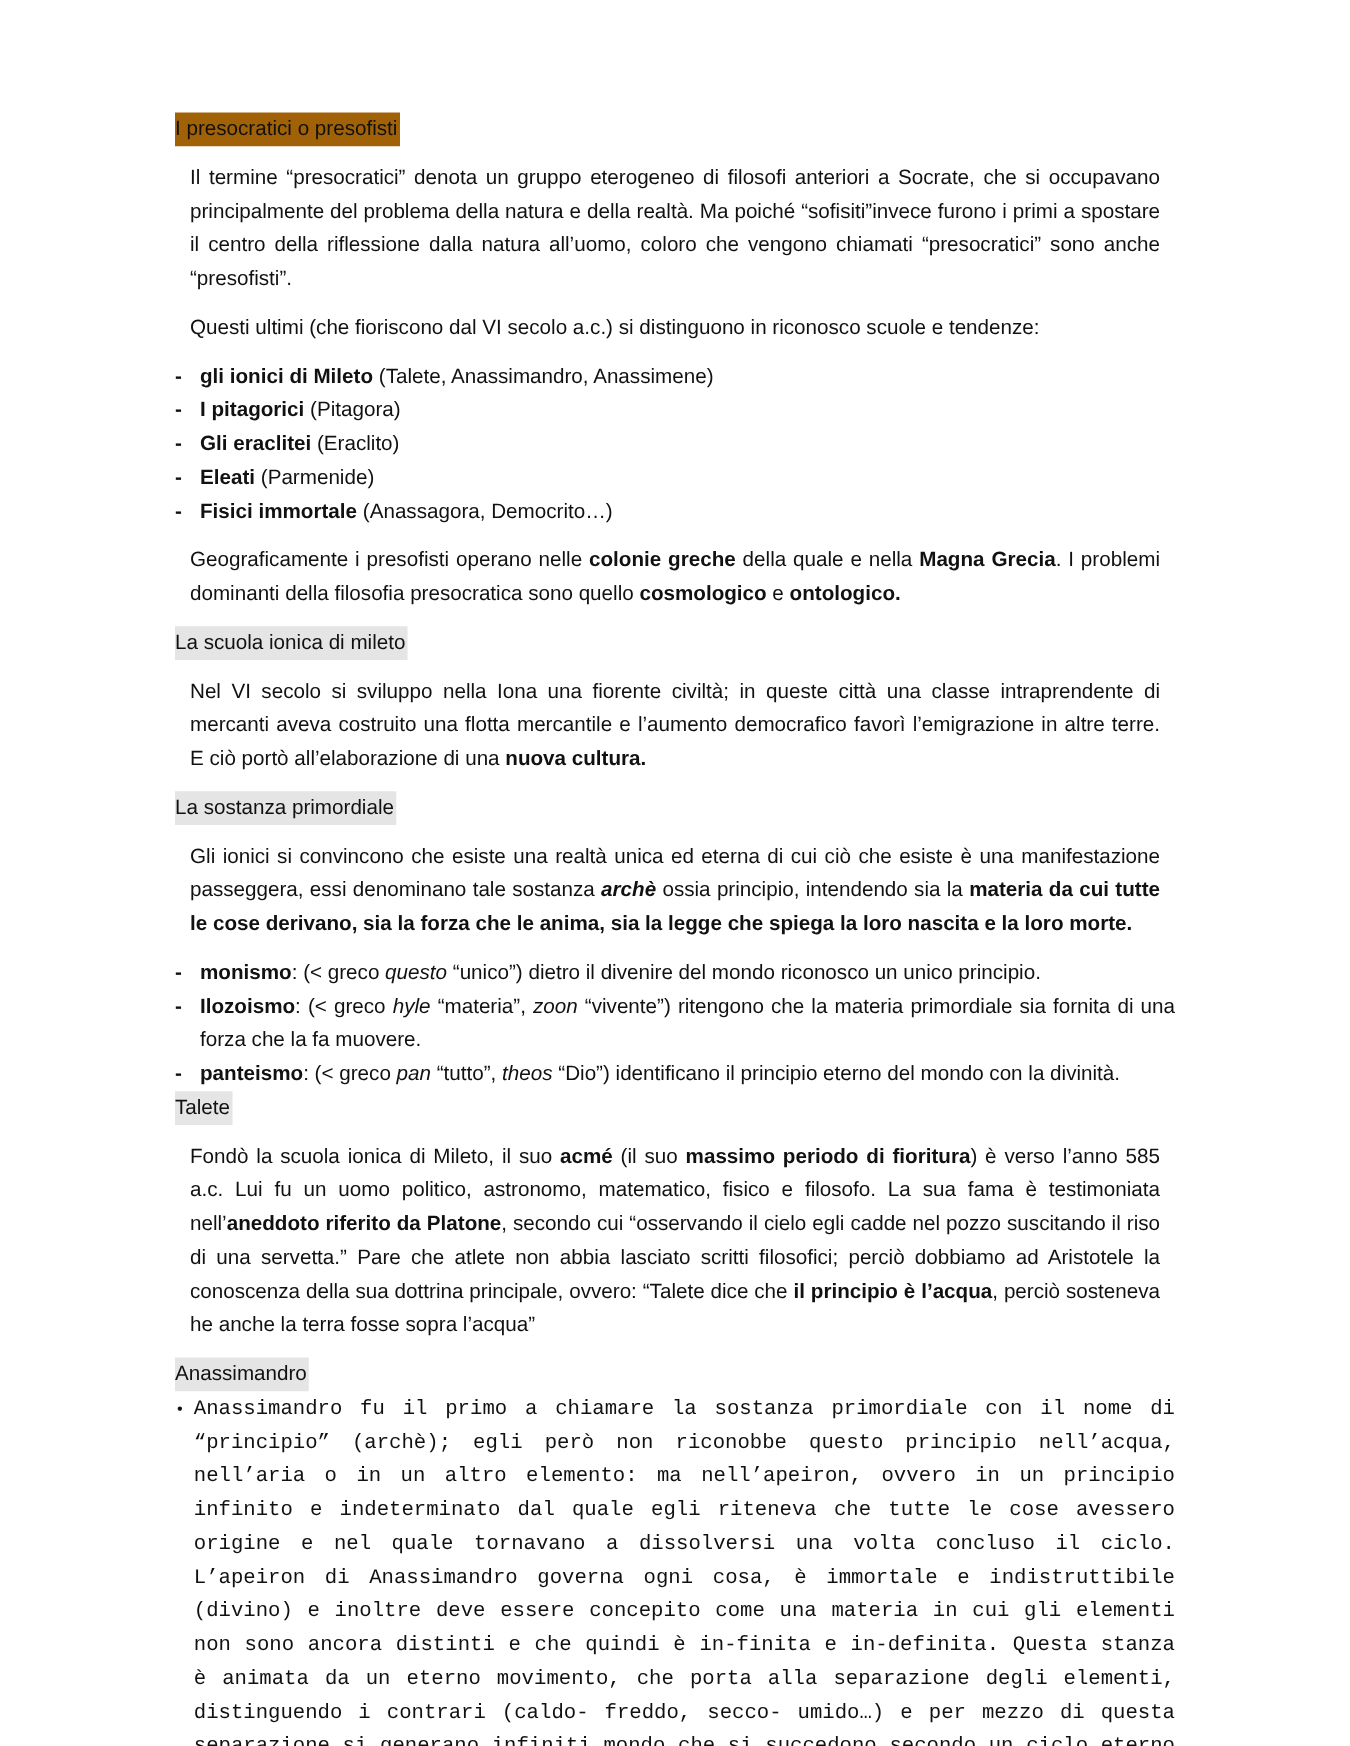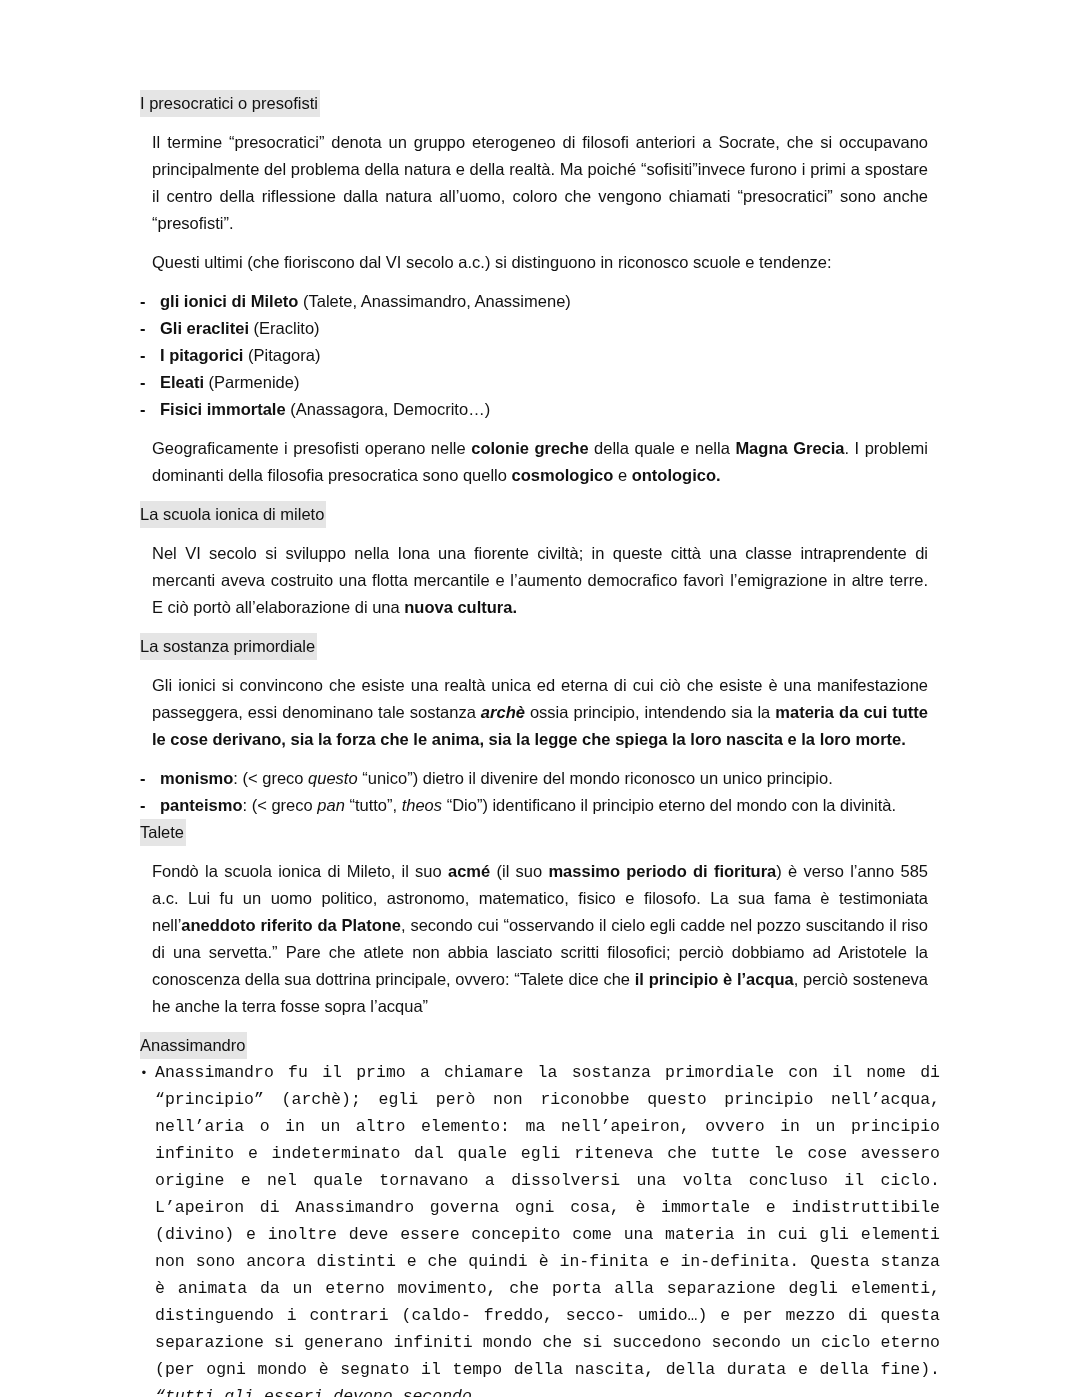--- a/index.html
+++ b/index.html
@@ -4,55 +4,56 @@
   <style>
     html, body { margin: 0; padding: 0; background: #ffffff; }
     body { width: 1080px; height: 1397px; overflow: hidden; position: relative; }
     .page {
       position: absolute; left: 140px; top: 90px; width: 800px;
       font-family: "Liberation Sans", "DejaVu Sans", sans-serif;
       font-size: 16.5px; line-height: 27px; color: #111111;
     }
     .p { text-align: justify; margin: 12px; }
     .heading { display: inline-block; padding: 0 2px 0 0; margin: 0; line-height: 27px; }
-    .hl-green { background: #e5e5e5; }
+    .hl-green { background: #a16207; }
     .hl-blue { background: #e5e5e5; }
     .list { list-style: none; margin: 0; padding: 0; }
     .list li { position: relative; padding-left: 20px; text-align: justify; }
     .list li .marker { position: absolute; left: 0; top: 0; width: 14px; }
     .dash-list li .marker::before { content: "-"; font-weight: bold; }
     .bullet-list li { padding-left: 15px; font-family: Liberation Mono, monospace; }
     .bullet-list li .marker::before { content: "\2022"; font-size: 13px; }
     b { font-weight: bold; }
     i { font-style: italic; }
   </style>
 </head>
 <body>
 
 <div class="page">
 
   <div class="heading hl-green">I presocratici o presofisti</div>
   <p class="p">Il termine “presocratici” denota un gruppo eterogeneo di filosofi anteriori a Socrate, che si occupavano principalmente del problema della natura e della realtà. Ma poiché “sofisiti”invece furono i primi a spostare il centro della riflessione dalla natura all’uomo,  coloro che vengono chiamati “presocratici” sono anche “presofisti”.</p>
   <p class="p">Questi ultimi (che fioriscono dal VI secolo a.c.) si distinguono in riconosco scuole e tendenze:</p>
   <ul class="list dash-list">
     <li><span class="marker"></span><b>gli ionici di Mileto</b><span> (Talete, Anassimandro, Anassimene)</span></li>
+    <li><span class="marker"></span><b>I pitagorici</b><span> (Pitagora)</span></li>
     <li><span class="marker"></span><b>Gli eraclitei</b><span> (Eraclito)</span></li>
-    <li><span class="marker"></span><b>I pitagorici</b><span> (Pitagora)</span></li>
     <li><span class="marker"></span><b>Eleati</b><span> (Parmenide)</span></li>
     <li><span class="marker"></span><b>Fisici immortale</b><span> (Anassagora, Democrito…)</span></li>
   </ul>
   <p class="p"><span>Geograficamente i presofisti operano nelle </span><b>colonie greche</b><span> della quale e nella </span><b>Magna Grecia</b><span>. I problemi dominanti della filosofia presocratica sono quello </span><b>cosmologico</b><span> e </span><b>ontologico.</b></p>
 
   <div class="heading hl-blue">La scuola ionica di mileto</div>
   <p class="p"><span>Nel VI secolo si sviluppo nella Iona una fiorente civiltà; in queste città una classe intraprendente di mercanti aveva costruito una flotta mercantile e l’aumento democrafico favorì l’emigrazione in altre terre. E ciò portò all’elaborazione di una </span><b>nuova cultura.</b></p>
 
   <div class="heading hl-blue">La sostanza primordiale</div>
   <p class="p"><span>Gli ionici si convincono che esiste una realtà unica ed eterna di cui ciò che esiste è una manifestazione passeggera, essi denominano tale sostanza </span><b><i>archè</i></b><span> ossia principio, intendendo sia la </span><b>materia da cui tutte le cose derivano, sia la forza che le anima, sia la legge che spiega la loro nascita e la loro morte.</b></p>
   <ul class="list dash-list">
     <li><span class="marker"></span><b>monismo</b><span>: (&lt; greco </span><i>questo</i><span> “unico”) dietro il divenire del mondo riconosco un unico principio.</span></li>
+    <li><span class="marker"></span><b>Ilozoismo</b><span>: (&lt; greco </span><i>hyle</i><span> “materia”, </span><i>zoon</i><span> “vivente”) ritengono che la materia primordiale sia fornita di una forza che la fa muovere.</span></li>
     <li><span class="marker"></span><b>panteismo</b><span>: (&lt; greco </span><i>pan</i><span> “tutto”, </span><i>theos</i><span> “Dio”) identificano il principio eterno del mondo con la divinità.</span></li>
   </ul>
 
   <div class="heading hl-blue">Talete</div>
   <p class="p"><span>Fondò la scuola ionica di Mileto, il suo </span><b>acmé</b><span> (il suo </span><b>massimo periodo di fioritura</b><span>) è verso l’anno 585 a.c. Lui fu un uomo politico, astronomo, matematico, fisico e filosofo. La sua fama è testimoniata nell’</span><b>aneddoto riferito da Platone</b><span>, secondo cui “osservando il cielo egli cadde nel pozzo suscitando il riso di una servetta.” Pare che atlete non abbia lasciato scritti filosofici; perciò dobbiamo ad Aristotele la conoscenza della sua dottrina principale, ovvero: “Talete dice che </span><b>il principio è l’acqua</b><span>, perciò sosteneva he anche la terra fosse sopra l’acqua”</span></p>
 
   <div class="heading hl-blue">Anassimandro</div>
   <ul class="list bullet-list">
     <li><span class="marker"></span><span>Anassimandro fu il primo a chiamare la sostanza primordiale con il nome di “principio” (archè); egli però non riconobbe questo principio nell’acqua, nell’aria o in un altro elemento: ma nell’apeiron, ovvero in un principio infinito e indeterminato dal quale egli riteneva che tutte le cose avessero origine e nel quale tornavano a dissolversi una volta concluso il ciclo. L’apeiron di Anassimandro governa ogni cosa, è immortale e indistruttibile (divino) e inoltre deve essere concepito come una materia in cui gli elementi non sono ancora distinti e che quindi è in-finita e in-definita. Questa stanza è animata da un eterno movimento, che porta alla separazione degli elementi, distinguendo i contrari (caldo- freddo, secco- umido…) e per mezzo di questa separazione si generano infiniti mondo che si succedono secondo un ciclo eterno (per ogni mondo è segnato il tempo della nascita, della durata e della fine). </span><i>“tutti gli esseri devono secondo</i></li>
   </ul>

